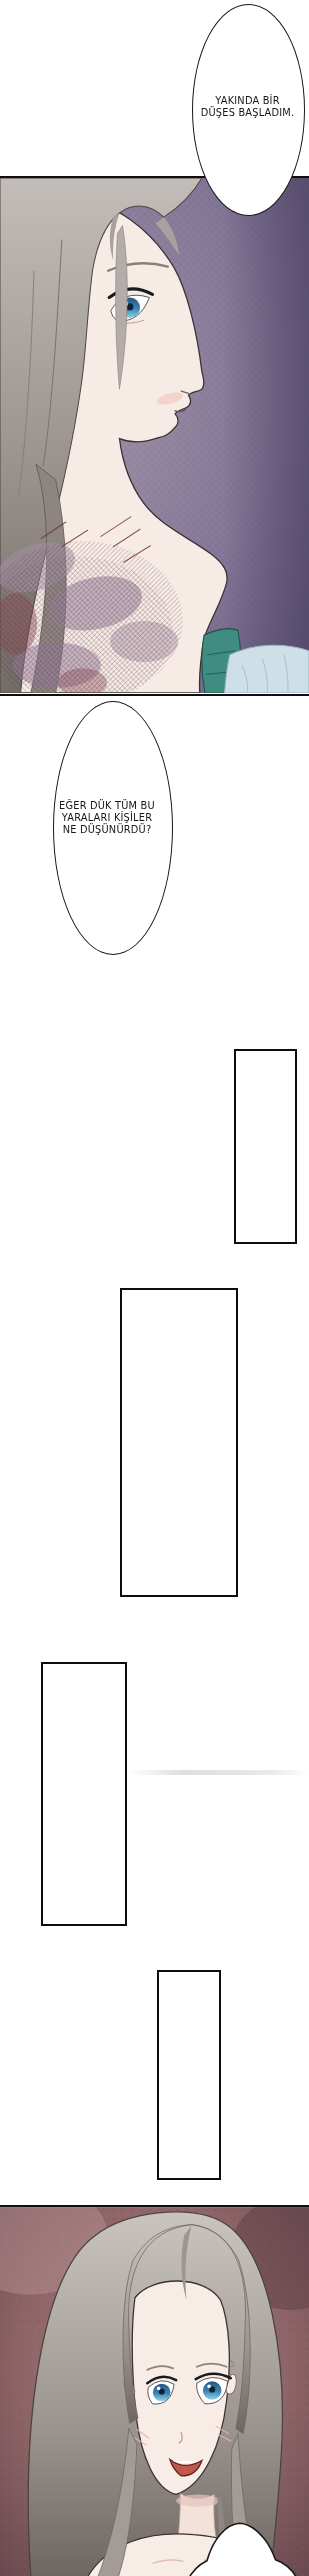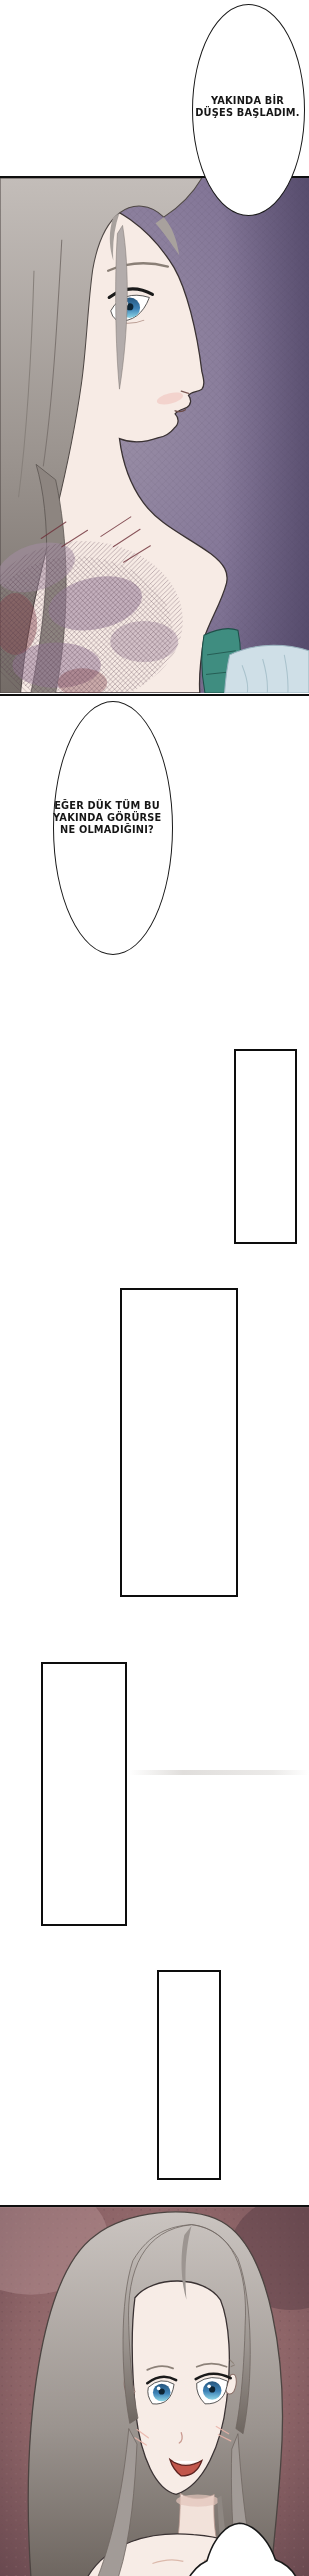--- a/index.html
+++ b/index.html
@@ -5,21 +5,21 @@
   html,body{margin:0;padding:0;background:#ffffff;}
   .page{position:relative;width:309px;height:4073px;background:#ffffff;overflow:hidden;
         font-family:"DejaVu Sans",sans-serif;}
   .panel{position:absolute;left:0;width:309px;border-top:2.6px solid #0f0f0f;border-bottom:2.6px solid #0f0f0f;
          box-sizing:border-box;overflow:hidden;z-index:1;}
   .panel svg{display:block;}
   
   .bubble{position:absolute;background:#ffffff;border:1.5px solid #191919;z-index:6;
           display:flex;flex-direction:column;align-items:center;justify-content:center;}
   .btxt{position:absolute;z-index:7;text-align:center;color:#161616;white-space:nowrap;}
-  .comic{font-weight:700;font-size:9.8px;line-height:12px;letter-spacing:0.2px;}
+  .comic{font-weight:400;font-size:9.8px;line-height:12px;letter-spacing:0.2px;}
   
   .nbox{position:absolute;background:#ffffff;border:2.6px solid #0d0d0d;box-sizing:border-box;z-index:5;}
   .ntxt{position:absolute;left:0;right:0;text-align:center;color:#101010;
         font-family:"Liberation Sans",sans-serif;font-weight:700;letter-spacing:0.2px;white-space:nowrap;}
   .smudge{position:absolute;z-index:0;}
 </style>
 </head>
 <body>
 
 <div class="page">
@@ -190,22 +190,22 @@
 
   <div class="bubble" style="left:192px;top:4.1px;width:111px;height:210px;border-radius:50%;"></div>
   <div class="btxt comic" style="left:192px;top:95px;width:111px;">
     <div>YAKINDA BİR</div>
     <div>DÜŞES BAŞLADIM.</div>
   </div>
 
   <div class="bubble" style="left:53px;top:701px;width:118px;height:252px;border-radius:50%;"></div>
   <div class="btxt comic" style="left:53px;top:800px;width:108px;">
     <div>EĞER DÜK TÜM BU</div>
-    <div>YAKINDA GÖRÜRSE</div>
-    <div>NE OLMADIĞINI?</div>
+    <div>YARALARI KİŞİLER</div>
+    <div>NE DÜŞÜNÜRDÜ?</div>
   </div>
 
   <svg width="134" height="309" viewBox="0 0 260 600" style="position:absolute;left:175px;top:2517px;z-index:6;">
     <path d="M125,12 C100,14 75,40 62,85 C30,100 8,140 8,195 L8,480 C8,545 40,589 125,590
              C215,589 252,542 252,475 L252,190 C252,130 230,95 195,83 C180,40 150,13 125,12 Z" fill="#ffffff" stroke="#191919" stroke-width="3"></path>
   </svg>
 
   <div class="nbox" style="left:234px;top:1049px;width:63px;height:195px;"></div>
   <div class="ntxt" style="left:234px;top:1121px;width:63px;font-size:9.8px;line-height:16px;">
     <div>ANLAMAYA</div>

